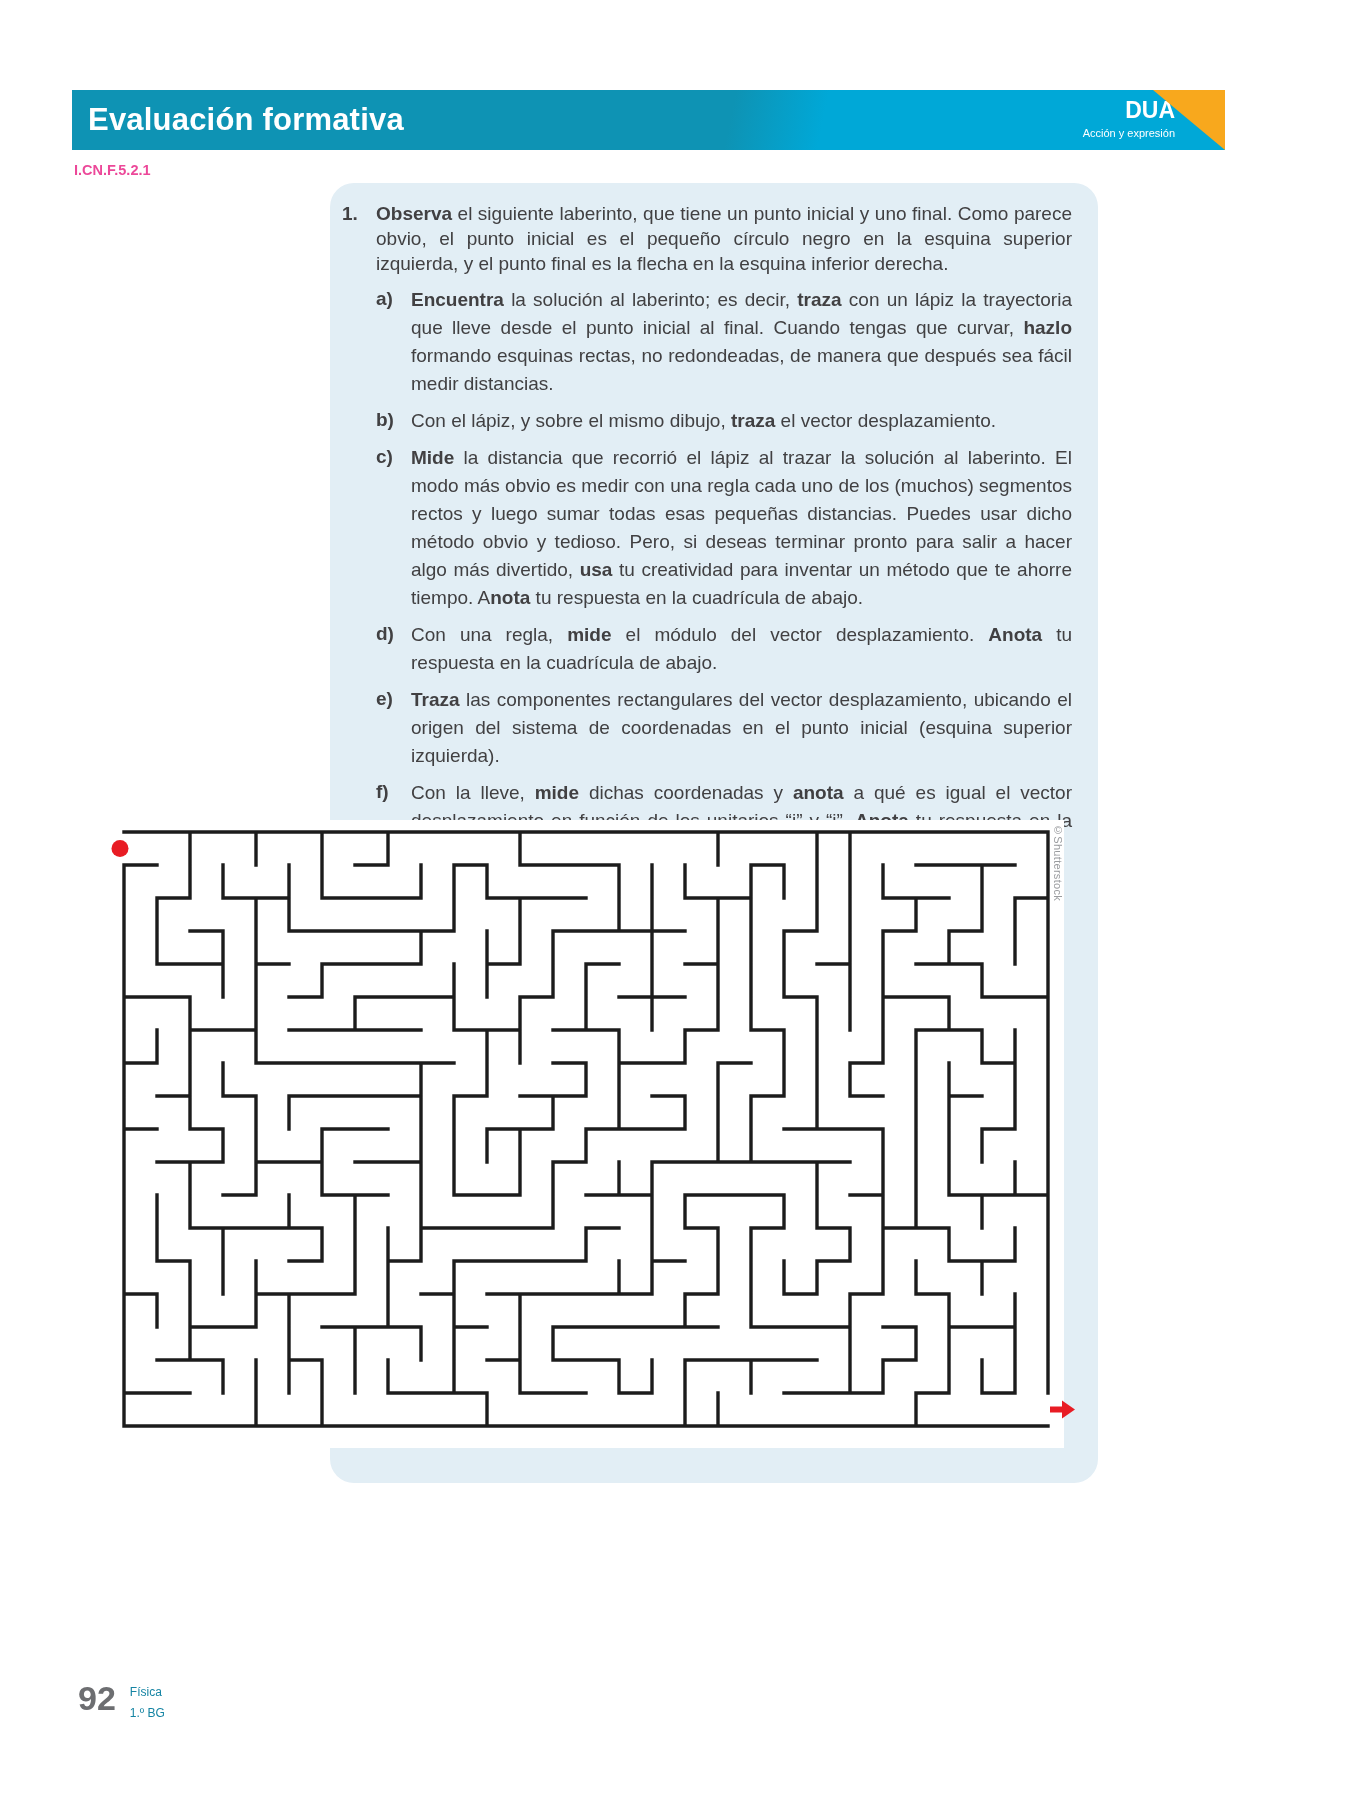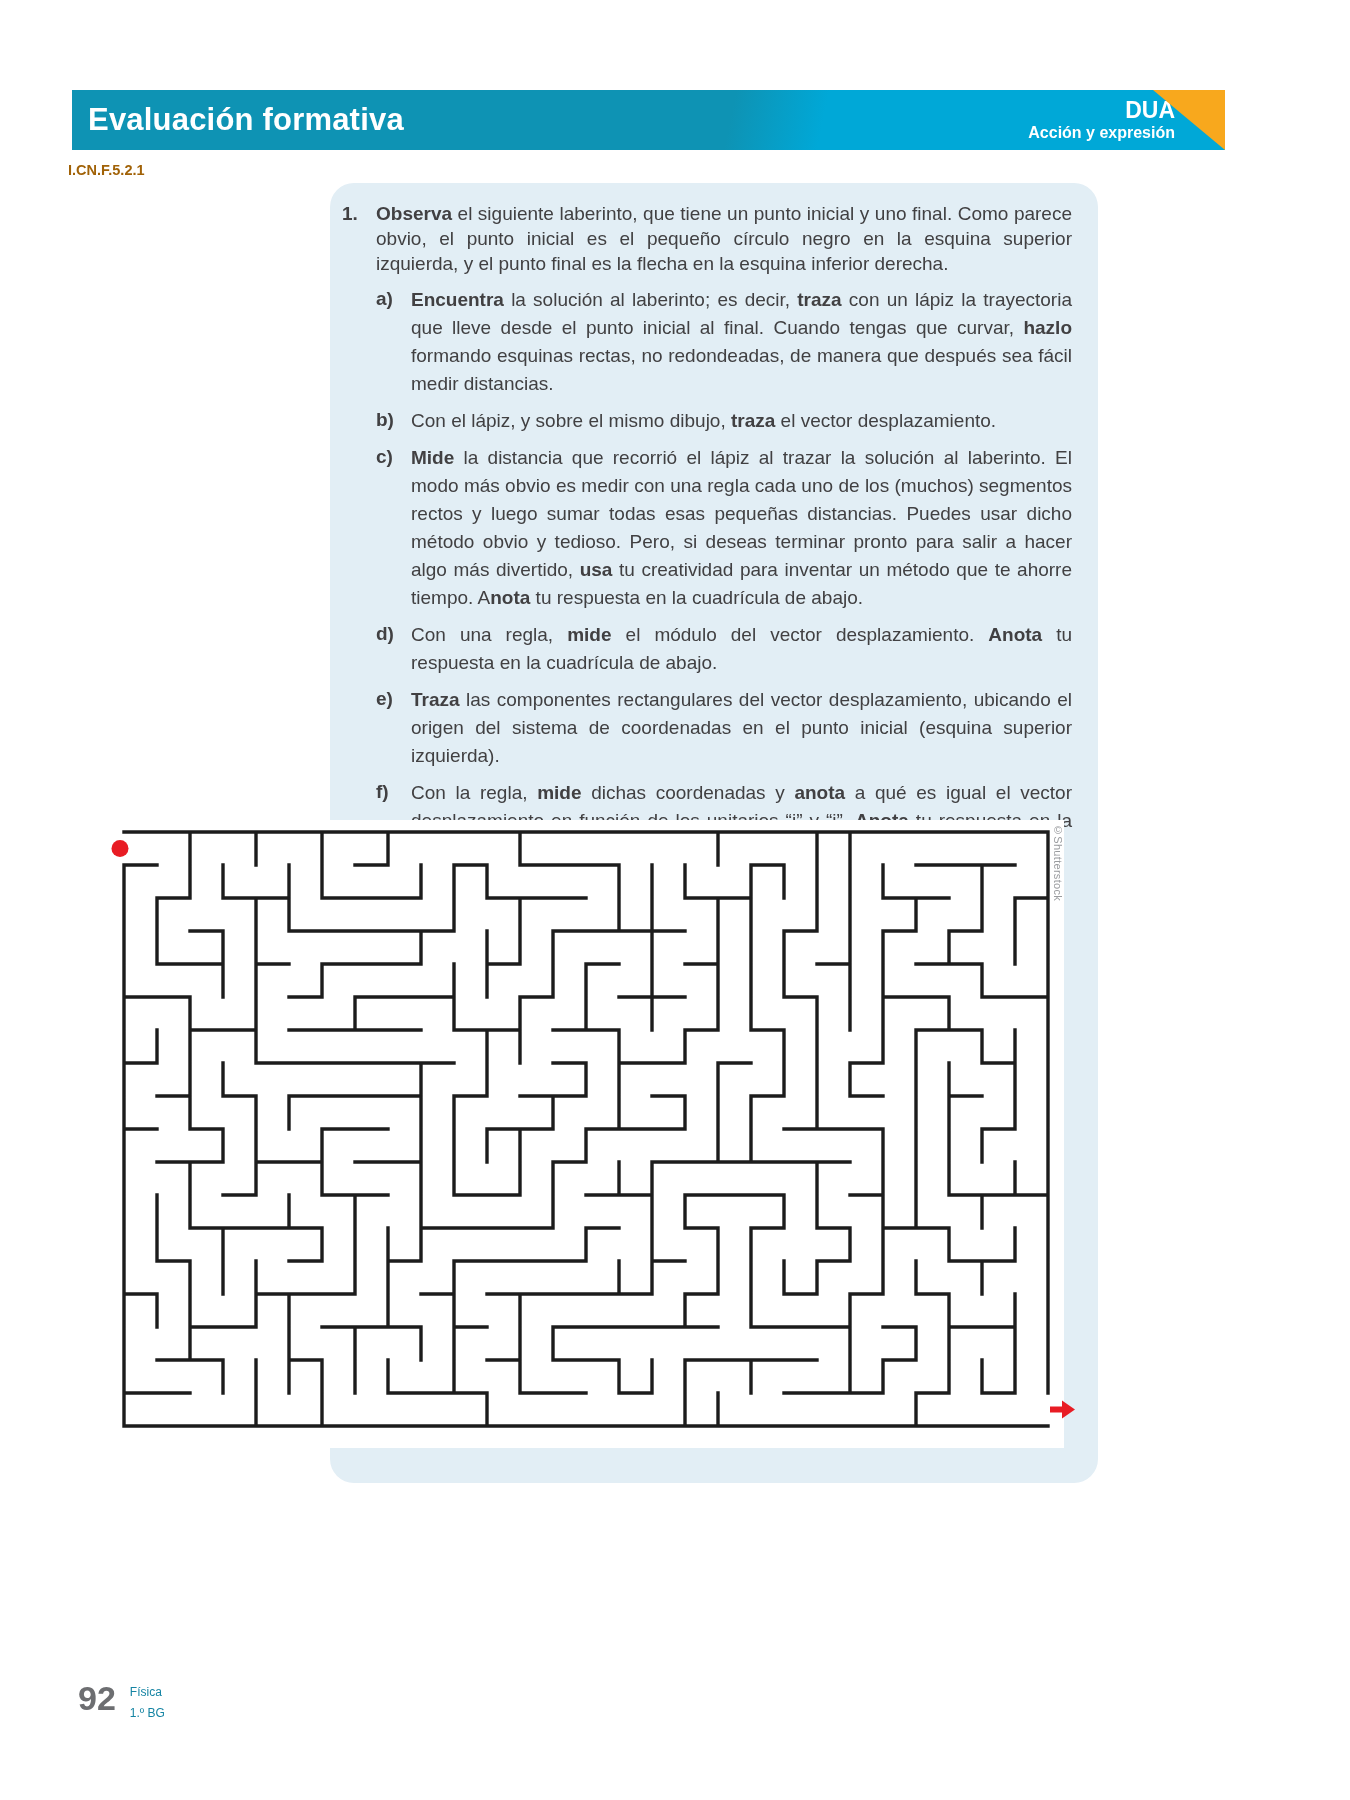--- a/index.html
+++ b/index.html
@@ -6,25 +6,25 @@
   .page{position:relative;width:1350px;height:1800px;background:#ffffff;overflow:hidden;
         font-family:"Liberation Sans",sans-serif;}
 
   
   .banner{position:absolute;left:72px;top:90px;width:1153px;height:60px;
           background:linear-gradient(102deg,#0e93b4 57%,#00a8d7 65%);}
   .banner-title{position:absolute;left:16px;top:0;line-height:60px;font-size:31px;
           font-weight:700;color:#ffffff;letter-spacing:.2px;}
   .dua{position:absolute;right:50px;top:7px;text-align:center;color:#ffffff;}
   .dua-title{font-size:23px;font-weight:700;line-height:26px;text-align:right;}
-  .dua-sub{font-size:16px;font-weight:700;line-height:20px;}
+  .dua-sub{font-size:11px;font-weight:400;line-height:20px;}
   .corner{position:absolute;right:0;top:0;width:72px;height:60px;background:#f8a81d;
           clip-path:polygon(0 0,100% 0,100% 100%);}
 
-  .code{position:absolute;left:68px;top:162px;font-size:14.5px;font-weight:700;color:#a16207;}
+  .code{position:absolute;left:74px;top:162px;font-size:14.5px;font-weight:700;color:#ec4899;}
 
   
   .content-box{position:absolute;left:330px;top:183px;width:768px;height:1300px;
           background:#e2eef5;border-radius:24px;padding:18px 26px 0 12px;
           box-sizing:border-box;color:#414042;}
   .ex-row{display:flex;}
   .ex-num{width:34px;flex:none;font-weight:700;font-size:19px;line-height:25px;}
   .ex-body{flex:1;min-width:0;}
   p.intro{margin:0 0 10px 0;font-size:19px;line-height:25px;text-align:justify;}
   .item{display:flex;margin-bottom:9px;}
@@ -84,21 +84,21 @@
           <p class="item-text"><span>Con una regla, </span><span style="font-weight: 700;">mide</span><span> el módulo del vector desplazamiento. </span><span style="font-weight: 700;">Anota</span><span> tu respuesta en la cuadrícula de abajo.</span></p>
         </div>
 
         <div class="item">
           <div class="item-label">e)</div>
           <p class="item-text"><span style="font-weight: 700;">Traza</span><span> las componentes rectangulares del vector desplazamiento, ubicando el origen del sistema de coordenadas en el punto inicial (esquina superior izquierda).</span></p>
         </div>
 
         <div class="item">
           <div class="item-label">f)</div>
-          <p class="item-text"><span>Con la regla, </span><span style="font-weight: 700;">mide</span><span> dichas coordenadas y </span><span style="font-weight: 700;">anota</span><span> a qué es igual el vector desplazamiento en función de los unitarios “i” y “j”. </span><span style="font-weight: 700;">Anota</span><span> tu respuesta en la cuadrícula de abajo.</span></p>
+          <p class="item-text"><span>Con la lleve, </span><span style="font-weight: 700;">mide</span><span> dichas coordenadas y </span><span style="font-weight: 700;">anota</span><span> a qué es igual el vector desplazamiento en función de los unitarios “i” y “j”. </span><span style="font-weight: 700;">Anota</span><span> tu respuesta en la cuadrícula de abajo.</span></p>
         </div>
       </div>
     </div>
   </div>
 
   <div class="maze-panel">
     <svg id="maze-svg" width="975" height="620" viewBox="0 0 975 620" xmlns="http://www.w3.org/2000/svg">
         <path d="M76 12v33M142 12v33M208 12v33M274 12v33M406 12v33M604 12v33M703 12v33M736 12v33M934 12v33M10 45v33M76 45v33M109 45v33M175 45v33M208 45v33M307 45v33M340 45v33M373 45v33M505 45v33M538 45v33M571 45v33M637 45v33M670 45v33M703 45v33M736 45v33M769 45v33M868 45v33M934 45v33M10 78v33M43 78v33M142 78v33M175 78v33M340 78v33M406 78v33M505 78v33M538 78v33M604 78v33M637 78v33M703 78v33M736 78v33M802 78v33M868 78v33M901 78v33M934 78v33M10 111v33M43 111v33M109 111v33M142 111v33M307 111v33M373 111v33M406 111v33M439 111v33M538 111v33M604 111v33M637 111v33M670 111v33M736 111v33M769 111v33M835 111v33M901 111v33M934 111v33M10 144v33M109 144v33M142 144v33M208 144v33M340 144v33M373 144v33M439 144v33M472 144v33M538 144v33M604 144v33M637 144v33M670 144v33M736 144v33M769 144v33M868 144v33M934 144v33M10 177v33M76 177v33M142 177v33M241 177v33M340 177v33M406 177v33M472 177v33M538 177v33M604 177v33M637 177v33M703 177v33M736 177v33M769 177v33M835 177v33M934 177v33M10 210v33M43 210v33M76 210v33M142 210v33M373 210v33M406 210v33M505 210v33M571 210v33M670 210v33M703 210v33M769 210v33M802 210v33M868 210v33M901 210v33M934 210v33M10 243v33M76 243v33M109 243v33M307 243v33M373 243v33M472 243v33M505 243v33M604 243v33M670 243v33M703 243v33M736 243v33M802 243v33M835 243v33M901 243v33M934 243v33M10 276v33M76 276v33M142 276v33M175 276v33M307 276v33M340 276v33M439 276v33M505 276v33M571 276v33M604 276v33M637 276v33M703 276v33M802 276v33M835 276v33M901 276v33M934 276v33M10 309v33M109 309v33M142 309v33M208 309v33M307 309v33M340 309v33M373 309v33M406 309v33M472 309v33M604 309v33M637 309v33M769 309v33M802 309v33M835 309v33M868 309v33M934 309v33M10 342v33M76 342v33M142 342v33M208 342v33M307 342v33M340 342v33M406 342v33M439 342v33M505 342v33M538 342v33M703 342v33M769 342v33M802 342v33M835 342v33M901 342v33M934 342v33M10 375v33M43 375v33M76 375v33M175 375v33M241 375v33M307 375v33M439 375v33M538 375v33M571 375v33M670 375v33M703 375v33M769 375v33M802 375v33M868 375v33M934 375v33M10 408v33M43 408v33M109 408v33M208 408v33M241 408v33M274 408v33M307 408v33M472 408v33M538 408v33M604 408v33M637 408v33M736 408v33M769 408v33M835 408v33M901 408v33M934 408v33M10 441v33M76 441v33M109 441v33M142 441v33M241 441v33M274 441v33M340 441v33M505 441v33M538 441v33M604 441v33M637 441v33M670 441v33M703 441v33M769 441v33M802 441v33M868 441v33M934 441v33M10 474v33M43 474v33M76 474v33M142 474v33M175 474v33M274 474v33M340 474v33M406 474v33M571 474v33M637 474v33M736 474v33M835 474v33M901 474v33M934 474v33M10 507v33M76 507v33M175 507v33M241 507v33M307 507v33M340 507v33M406 507v33M439 507v33M736 507v33M802 507v33M835 507v33M901 507v33M934 507v33M10 540v33M109 540v33M142 540v33M175 540v33M208 540v33M241 540v33M274 540v33M340 540v33M406 540v33M505 540v33M538 540v33M571 540v33M637 540v33M736 540v33M769 540v33M835 540v33M868 540v33M901 540v33M934 540v33M10 573v33M142 573v33M208 573v33M373 573v33M571 573v33M604 573v33M802 573v33M10 12h33M43 12h33M76 12h33M109 12h33M142 12h33M175 12h33M208 12h33M241 12h33M274 12h33M307 12h33M340 12h33M373 12h33M406 12h33M439 12h33M472 12h33M505 12h33M538 12h33M571 12h33M604 12h33M637 12h33M670 12h33M703 12h33M736 12h33M769 12h33M802 12h33M835 12h33M868 12h33M901 12h33M10 45h33M241 45h33M340 45h33M406 45h33M439 45h33M472 45h33M637 45h33M802 45h33M835 45h33M868 45h33M43 78h33M109 78h33M142 78h33M208 78h33M241 78h33M274 78h33M373 78h33M406 78h33M439 78h33M571 78h33M604 78h33M769 78h33M802 78h33M901 78h33M76 111h33M175 111h33M208 111h33M241 111h33M274 111h33M307 111h33M439 111h33M472 111h33M505 111h33M538 111h33M670 111h33M769 111h33M835 111h33M43 144h33M76 144h33M142 144h33M208 144h33M241 144h33M274 144h33M373 144h33M472 144h33M571 144h33M703 144h33M802 144h33M835 144h33M10 177h33M43 177h33M175 177h33M241 177h33M274 177h33M307 177h33M406 177h33M505 177h33M538 177h33M670 177h33M769 177h33M802 177h33M868 177h33M901 177h33M76 210h33M109 210h33M175 210h33M208 210h33M241 210h33M274 210h33M340 210h33M373 210h33M439 210h33M472 210h33M571 210h33M637 210h33M802 210h33M835 210h33M10 243h33M142 243h33M175 243h33M208 243h33M241 243h33M274 243h33M307 243h33M439 243h33M505 243h33M538 243h33M604 243h33M736 243h33M868 243h33M43 276h33M109 276h33M175 276h33M208 276h33M241 276h33M274 276h33M340 276h33M406 276h33M439 276h33M538 276h33M637 276h33M736 276h33M835 276h33M10 309h33M76 309h33M208 309h33M241 309h33M373 309h33M406 309h33M472 309h33M505 309h33M538 309h33M670 309h33M703 309h33M736 309h33M868 309h33M43 342h33M76 342h33M142 342h33M175 342h33M241 342h33M274 342h33M439 342h33M538 342h33M571 342h33M604 342h33M637 342h33M670 342h33M703 342h33M109 375h33M208 375h33M241 375h33M340 375h33M373 375h33M472 375h33M505 375h33M571 375h33M604 375h33M637 375h33M736 375h33M835 375h33M868 375h33M901 375h33M76 408h33M109 408h33M142 408h33M175 408h33M307 408h33M340 408h33M373 408h33M406 408h33M472 408h33M571 408h33M637 408h33M703 408h33M769 408h33M802 408h33M43 441h33M175 441h33M274 441h33M340 441h33M373 441h33M406 441h33M439 441h33M538 441h33M703 441h33M835 441h33M868 441h33M10 474h33M142 474h33M175 474h33M208 474h33M307 474h33M373 474h33M406 474h33M439 474h33M472 474h33M505 474h33M571 474h33M670 474h33M736 474h33M802 474h33M76 507h33M109 507h33M208 507h33M241 507h33M274 507h33M340 507h33M439 507h33M472 507h33M505 507h33M538 507h33M571 507h33M637 507h33M670 507h33M703 507h33M769 507h33M835 507h33M868 507h33M43 540h33M76 540h33M175 540h33M373 540h33M439 540h33M472 540h33M571 540h33M604 540h33M637 540h33M670 540h33M769 540h33M10 573h33M43 573h33M274 573h33M307 573h33M340 573h33M406 573h33M439 573h33M505 573h33M670 573h33M703 573h33M736 573h33M802 573h33M868 573h33M10 606h33M43 606h33M76 606h33M109 606h33M142 606h33M175 606h33M208 606h33M241 606h33M274 606h33M307 606h33M340 606h33M373 606h33M406 606h33M439 606h33M472 606h33M505 606h33M538 606h33M571 606h33M604 606h33M637 606h33M670 606h33M703 606h33M736 606h33M769 606h33M802 606h33M835 606h33M868 606h33M901 606h33" fill="none" stroke="#1c1c1c" stroke-width="3.4" stroke-linecap="square"></path>
         <circle cx="6" cy="28.5" r="8.5" fill="#e81c24"></circle>
         <line x1="936" y1="589.5" x2="948" y2="589.5" stroke="#e81c24" stroke-width="6"></line>

